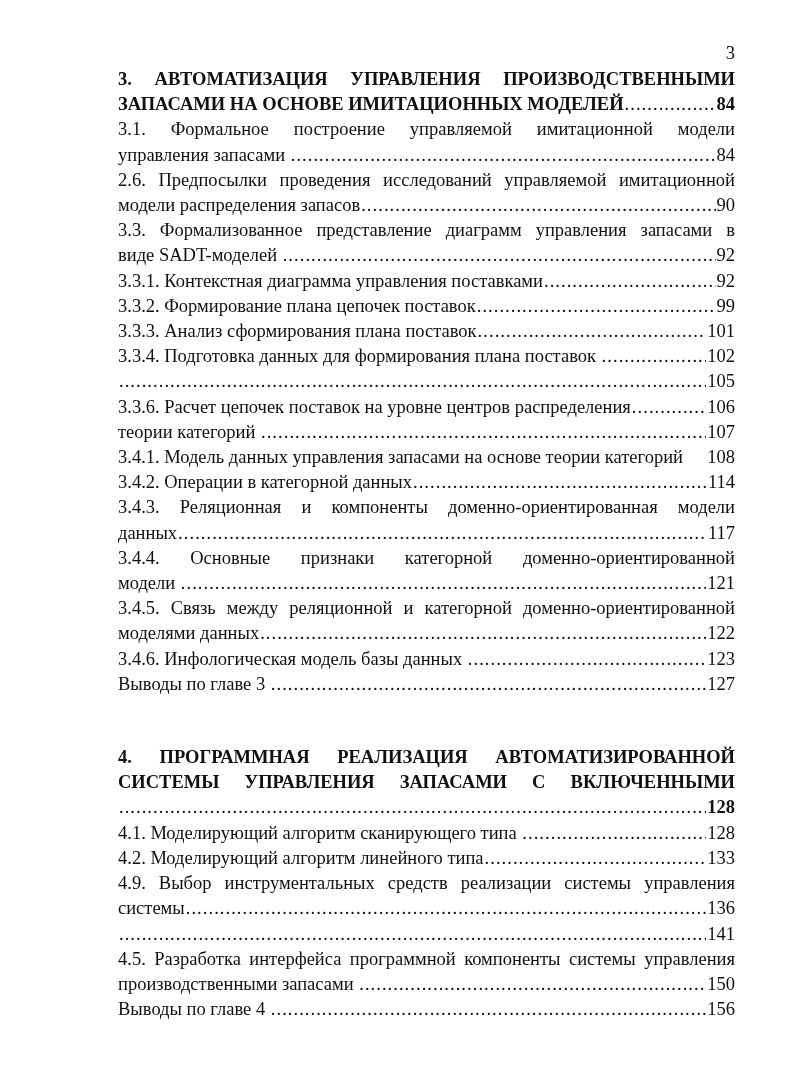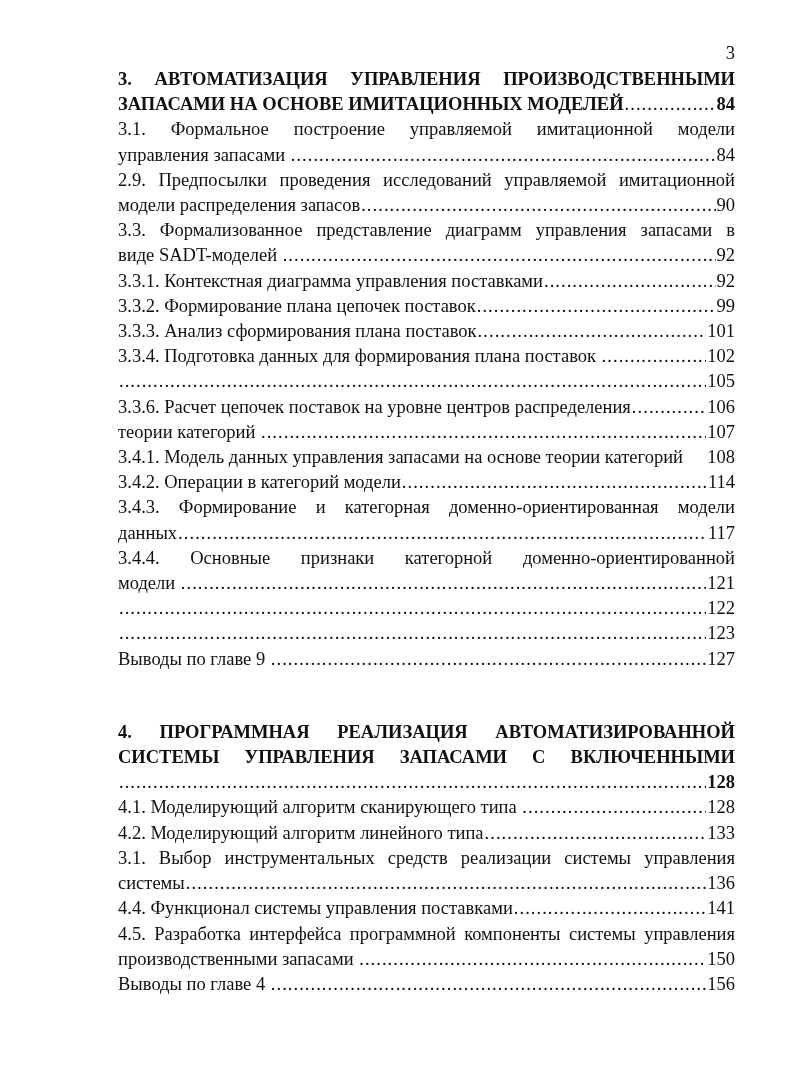--- a/index.html
+++ b/index.html
@@ -105,21 +105,21 @@
       </div>
       <div class="entry " title="3.1. Формальное построение управляемой имитационной модели управления запасами">
         <div class="jline">3.1.   Формальное   построение   управляемой   имитационной   модели</div>
         <div class="line">
           <span class="lt">управления запасами </span>
           <span class="leader">..........................................................................................................................................</span>
           <span class="pg">84</span>
         </div>
       </div>
       <div class="entry " title="3.2. Предпосылки проведения исследований управляемой имитационной модели распределения запасов">
-        <div class="jline">2.9. Предпосылки проведения исследований управляемой имитационной</div>
+        <div class="jline">2.6. Предпосылки проведения исследований управляемой имитационной</div>
         <div class="line">
           <span class="lt">модели распределения запасов</span>
           <span class="leader">..........................................................................................................................................</span>
           <span class="pg">90</span>
         </div>
       </div>
       <div class="entry " title="3.3. Формализованное представление диаграмм управления запасами в виде SADT-моделей">
         <div class="jline">3.3.  Формализованное  представление  диаграмм  управления  запасами  в</div>
         <div class="line">
           <span class="lt">виде SADT-моделей </span>
@@ -177,56 +177,59 @@
       </div>
       <div class="entry " title="3.4.1. Модель данных управления запасами на основе теории категорий">
         <div class="line">
           <span class="lt">3.4.1. Модель данных управления запасами на основе теории категорий </span>
           <span class="leader"></span>
           <span class="pg">108</span>
         </div>
       </div>
       <div class="entry " title="3.4.2. Операции в категорной модели">
         <div class="line">
-          <span class="lt">3.4.2. Операции в категорий модели</span>
+          <span class="lt">3.4.2. Операции в категорной данных</span>
           <span class="leader">..........................................................................................................................................</span>
           <span class="pg">114</span>
         </div>
       </div>
       <div class="entry " title="3.4.3. Реляционная и категорная доменно-ориентированная модели данных">
-        <div class="jline">3.4.3.  Формирование        и  категорная  доменно-ориентированная  модели</div>
+        <div class="jline">3.4.3.  Реляционная        и  компоненты  доменно-ориентированная  модели</div>
         <div class="line">
           <span class="lt">данных</span>
           <span class="leader">..........................................................................................................................................</span>
           <span class="pg">117</span>
         </div>
       </div>
       <div class="entry " title="3.4.4. Основные признаки категорной доменно-ориентированной модели">
         <div class="jline">3.4.4.   Основные       признаки  категорной       доменно-ориентированной</div>
         <div class="line">
           <span class="lt">модели </span>
           <span class="leader">..........................................................................................................................................</span>
           <span class="pg">121</span>
         </div>
       </div>
       <div class="entry " title="3.4.5. Связь между реляционной и категорной доменно-ориентированной моделями данных">
-        <div class="line">
+        <div class="jline">3.4.5. Связь между реляционной и категорной доменно-ориентированной</div>
+        <div class="line">
+          <span class="lt">моделями данных</span>
           <span class="leader">..........................................................................................................................................</span>
           <span class="pg">122</span>
         </div>
       </div>
       <div class="entry " title="3.4.6. Инфологическая модель базы данных">
         <div class="line">
+          <span class="lt">3.4.6. Инфологическая модель базы данных </span>
           <span class="leader">..........................................................................................................................................</span>
           <span class="pg">123</span>
         </div>
       </div>
       <div class="entry " title="Выводы по главе 3">
         <div class="line">
-          <span class="lt">Выводы по главе 9 </span>
+          <span class="lt">Выводы по главе 3 </span>
           <span class="leader">..........................................................................................................................................</span>
           <span class="pg">127</span>
         </div>
       </div>
       <div class="gap-chapter"></div>
       <div class="entry chapter" title="4. ПРОГРАММНАЯ РЕАЛИЗАЦИЯ АВТОМАТИЗИРОВАННОЙ СИСТЕМЫ УПРАВЛЕНИЯ ЗАПАСАМИ С ВКЛЮЧЕННЫМИ ИМИТАЦИОННЫМИ МОДЕЛЯМИ">
         <div class="jline bold">4.   ПРОГРАММНАЯ   РЕАЛИЗАЦИЯ   АВТОМАТИЗИРОВАННОЙ</div>
         <div class="jline bold">СИСТЕМЫ    УПРАВЛЕНИЯ    ЗАПАСАМИ    С    ВКЛЮЧЕННЫМИ</div>
         <div class="line">
           <span class="leader">..........................................................................................................................................</span>
@@ -241,30 +244,29 @@
         </div>
       </div>
       <div class="entry " title="4.2. Моделирующий алгоритм линейного типа">
         <div class="line">
           <span class="lt">4.2. Моделирующий алгоритм линейного типа</span>
           <span class="leader">..........................................................................................................................................</span>
           <span class="pg">133</span>
         </div>
       </div>
       <div class="entry " title="4.3. Выбор инструментальных средств реализации системы управления запасами">
-        <div class="jline">3.1.  Выбор  инструментальных  средств  реализации  системы  управления</div>
+        <div class="jline">4.9.  Выбор  инструментальных  средств  реализации  системы  управления</div>
         <div class="line">
           <span class="lt">системы</span>
           <span class="leader">..........................................................................................................................................</span>
           <span class="pg">136</span>
         </div>
       </div>
       <div class="entry " title="4.4. Функционал системы управления поставками">
         <div class="line">
-          <span class="lt">4.4. Функционал системы управления поставками</span>
           <span class="leader">..........................................................................................................................................</span>
           <span class="pg">141</span>
         </div>
       </div>
       <div class="entry " title="4.5. Разработка интерфейса программной компоненты системы управления производственными запасами">
         <div class="jline">4.5. Разработка интерфейса программной компоненты системы управления</div>
         <div class="line">
           <span class="lt">производственными запасами </span>
           <span class="leader">..........................................................................................................................................</span>
           <span class="pg">150</span>

